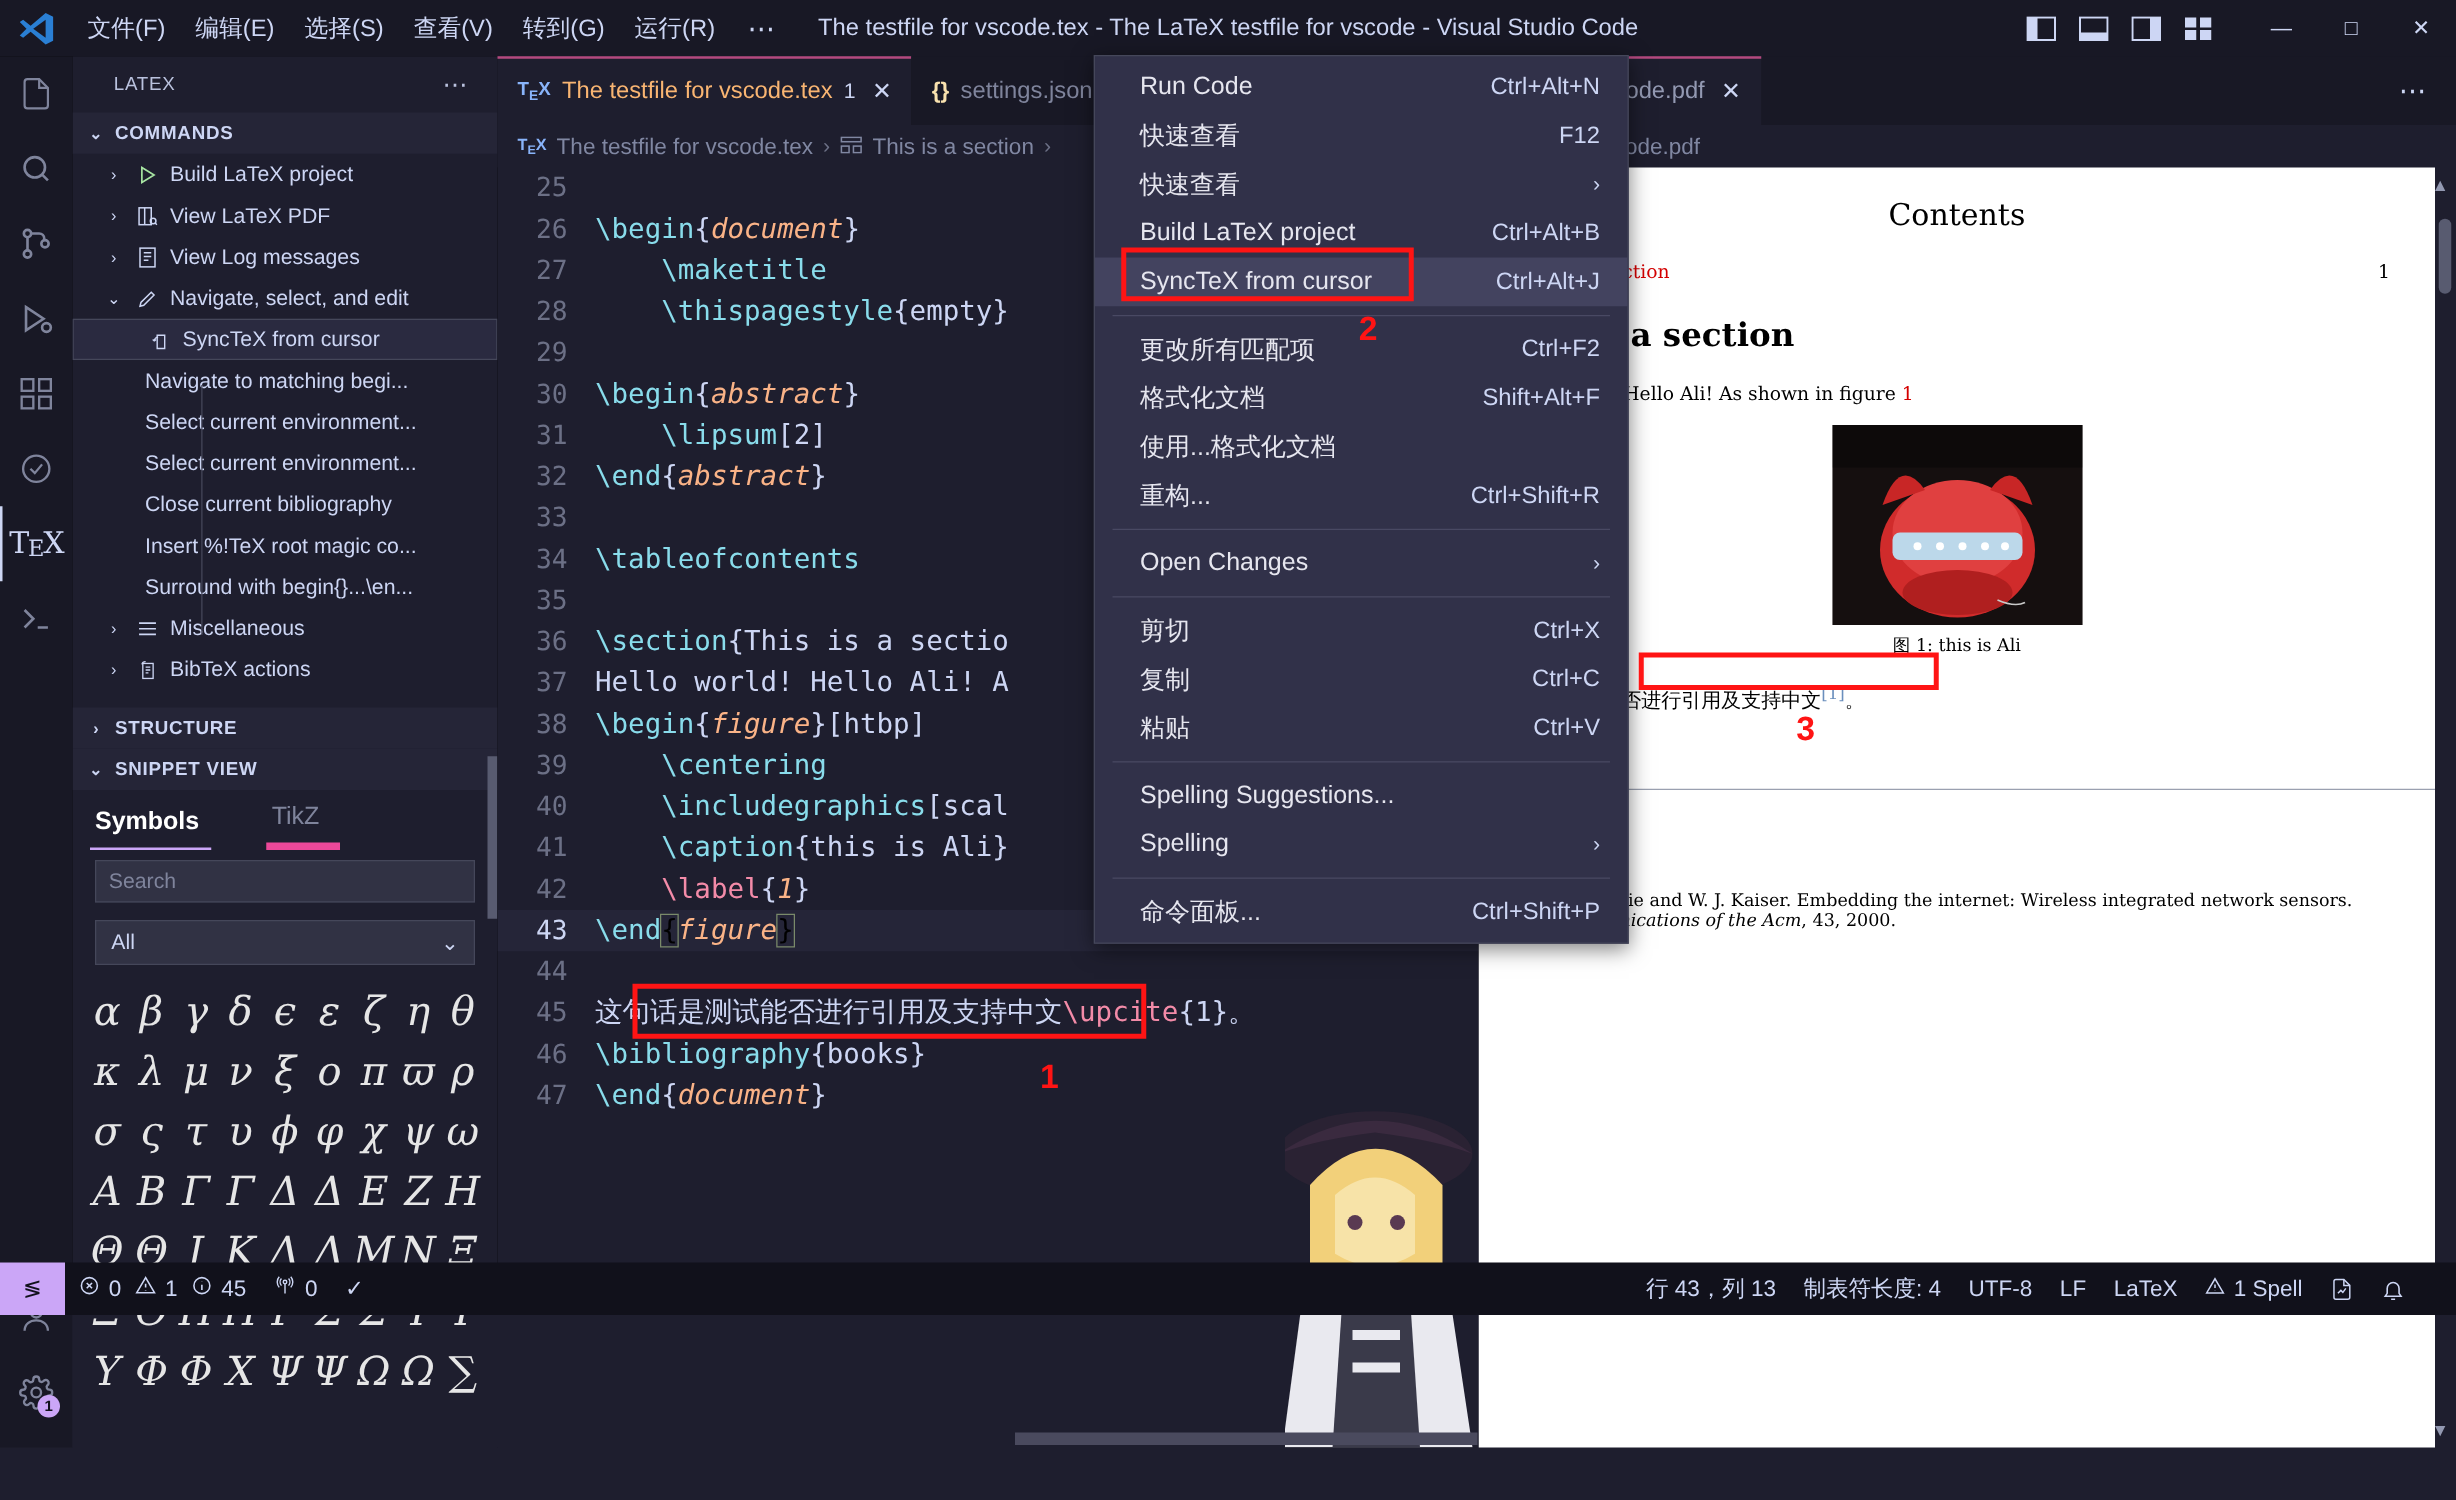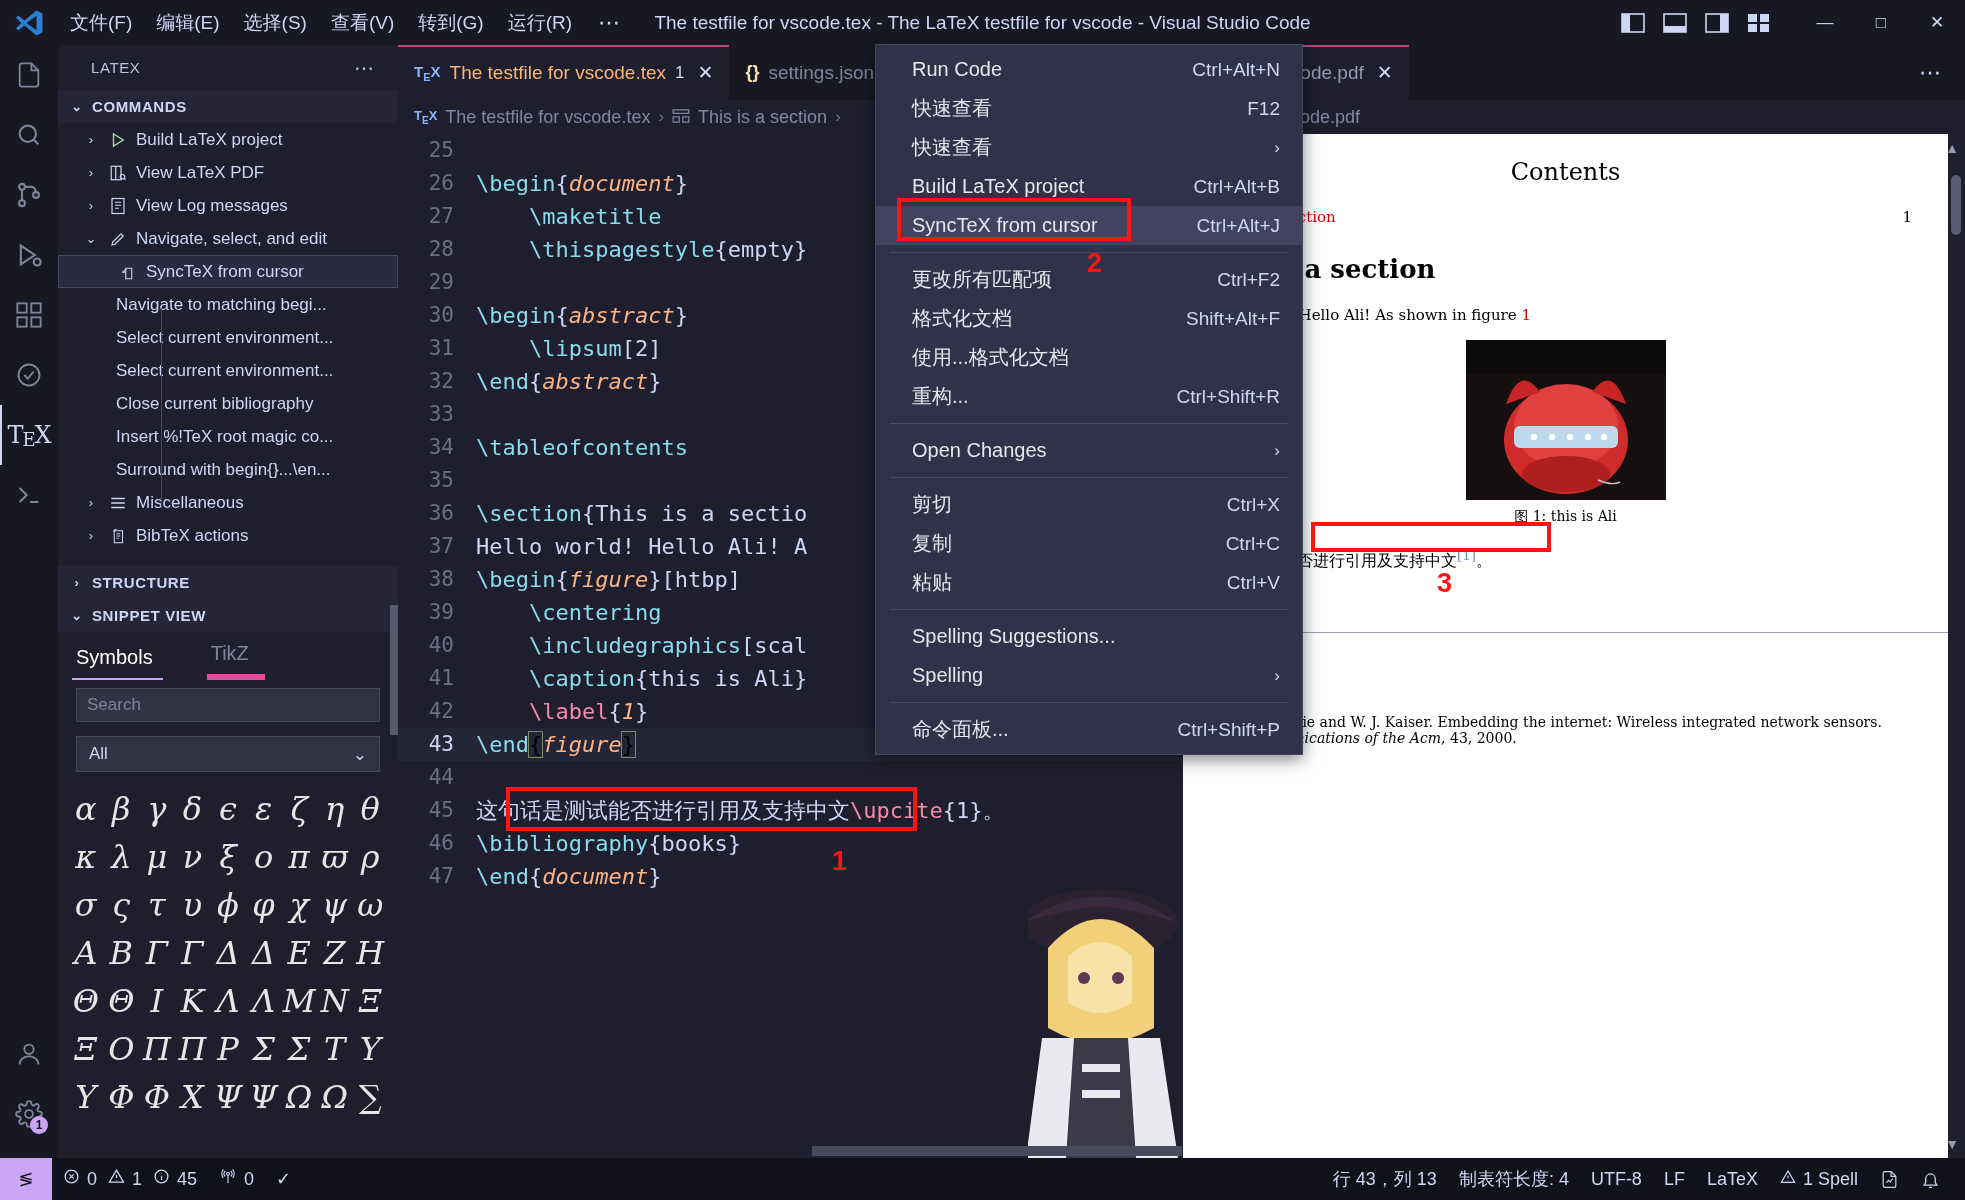--- a/index.html
+++ b/index.html
@@ -2,21 +2,21 @@
 <html><head>
 <meta charset="utf-8">
 <style>
   * { box-sizing: border-box; margin: 0; padding: 0; }
   html, body {
     width: 1965px; height: 1200px;
     background: #1e1e2e;
     font-family: "Liberation Sans", sans-serif;
     overflow: hidden;
   }
-  #app { position: relative; width: 1965px; height: 1200px; background: #000000; }
+  #app { position: relative; width: 1965px; height: 1052px; background: #000000; }
 
   
   .titlebar {
     position: absolute; top: 0; left: 0; width: 1965px; height: 45px;
     background: #181825; display: flex; align-items: center;
     color: #cdd6f4; font-size: 19px;
   }
   .vscode-logo { width: 58px; display: flex; align-items: center; justify-content: center; }
   .menu-items { display: flex; align-items: center; gap: 0px; }
   .menu-item {
@@ -81,21 +81,21 @@
   .indent1 { padding-left: 24px; }
   .indent2 { padding-left: 58px; }
   .indent2b { padding-left: 58px; }
   .tree-guide {
     position: absolute; left: 103px; width: 1px; background: #45475a;
   }
   .snippet-tabs {
     display: flex; align-items: flex-end; gap: 0px; height: 48px; padding-left: 14px;
   }
   .snip-tab {
-    padding: 0 16px 9px 4px; color: #7f849c; font-size: 20px; font-weight: normal;
+    padding: 0 16px 9px 4px; color: #7f849c; font-size: 20px; font-weight: bold;
   }
   .snip-tab.active { color: #ffffff; border-bottom: 2px solid #cba6f7; margin-right: 10px; padding-right: 10px;}
   .snip-tab.inactive { font-weight: normal; border-bottom: 6px solid #ec4899; margin-left: 34px; }
   .search-box {
     margin: 8px 18px 0 18px; height: 34px; background: #313244; border: 1px solid #45475a;
     color: #7f849c; font-size: 17px; display: flex; align-items: center; padding: 0 10px;
   }
   .select-box {
     margin: 14px 18px 0 18px; height: 36px; background: #313244; border: 1px solid #45475a;
     color: #cdd6f4; font-size: 17px; display: flex; align-items: center;
@@ -230,21 +230,21 @@
   .statusbar {
     position: absolute; bottom: 0; left: 0; width: 1965px; height: 42px;
     background: #11111b; display: flex; align-items: center;
     color: #cdd6f4; font-size: 18px;
   }
   .remote {
     background: #cba6f7; color: #11111b; height: 42px; width: 52px;
     display: flex; align-items: center; justify-content: center; font-size: 18px;
   }
   .st-item { display: flex; align-items: center; gap: 7px; padding: 0 11px; white-space: nowrap; }
-  .st-right { margin-left: auto; display: flex; align-items: center; padding-right: 14px; }
+  .st-right { margin-left: auto; display: flex; align-items: center; padding-right: 30px; }
 </style>
 </head>
 <body>
 
 <div id="app">
 
   <div class="titlebar">
     <div class="vscode-logo">
       <svg width="30" height="30" viewBox="0 0 100 100">
         <path d="M75 8 L95 18 L95 82 L75 92 L35 58 L15 74 L6 68 L24 50 L6 32 L15 26 L35 42 Z" fill="#2a7fd4"></path>

